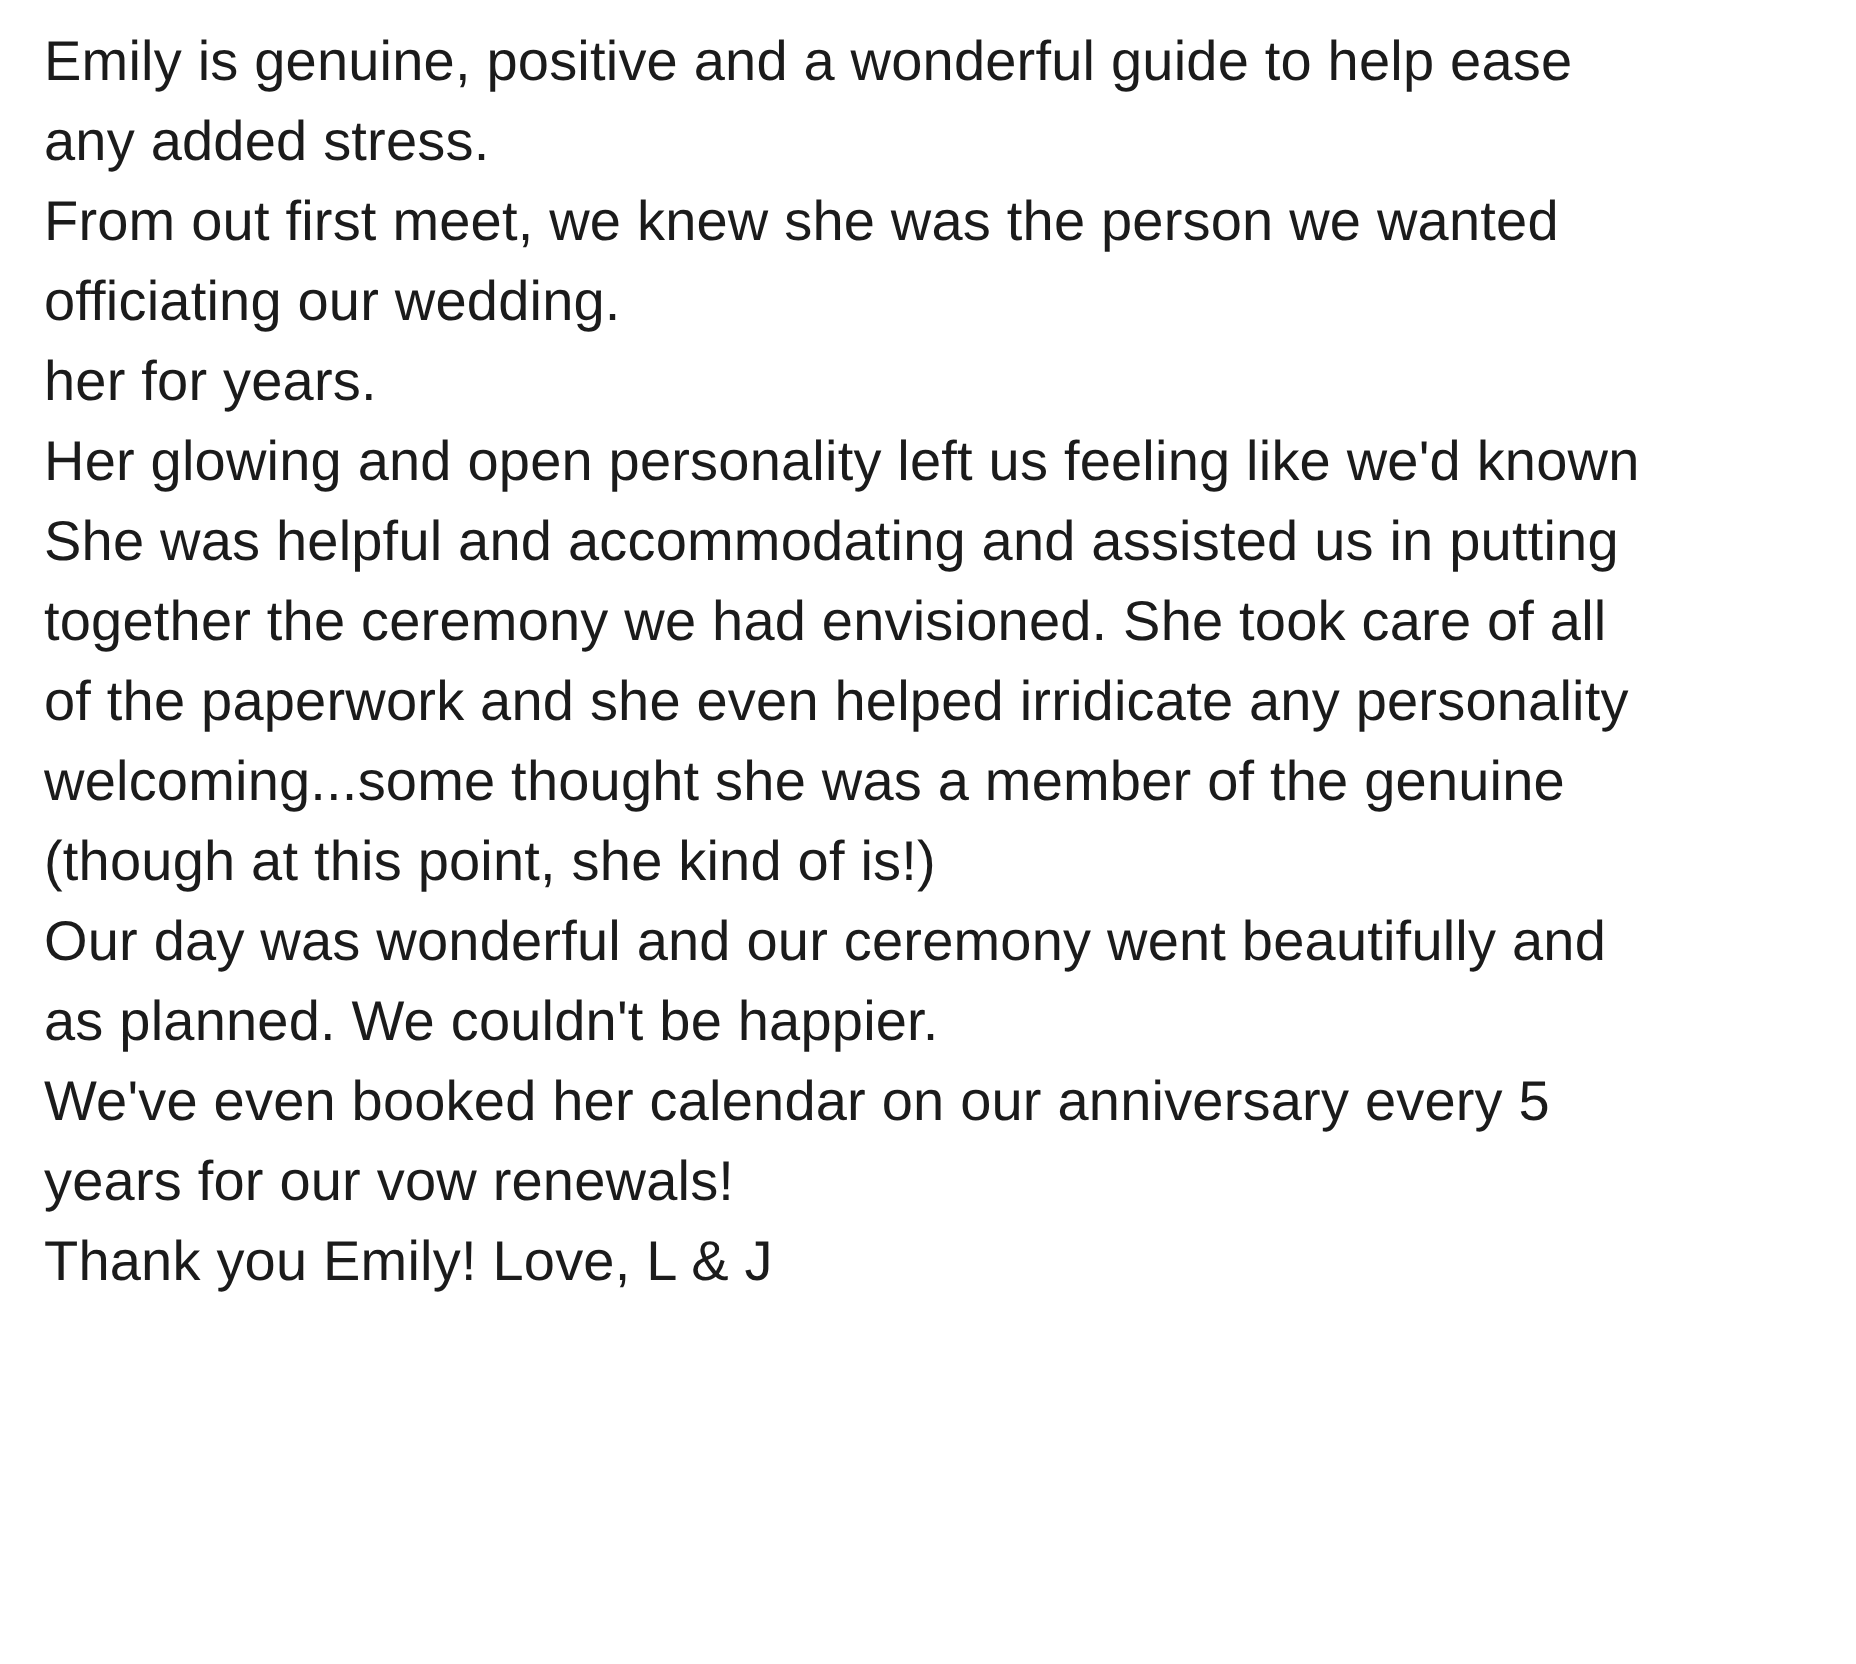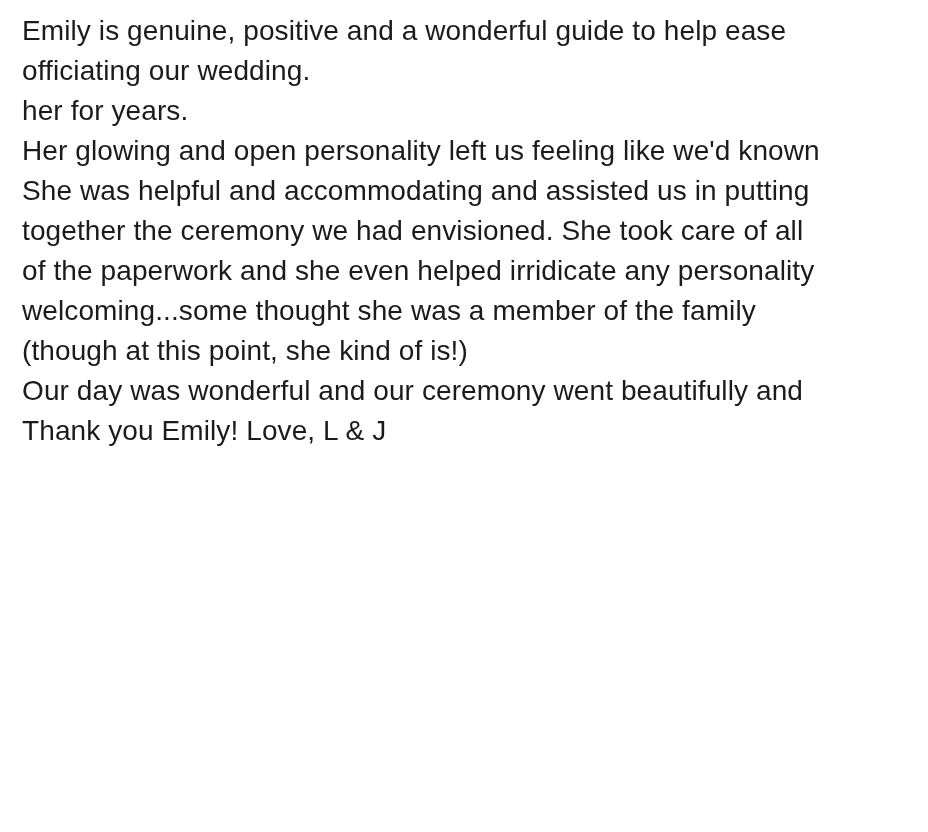--- a/index.html
+++ b/index.html
@@ -25,23 +25,28 @@
     color: #1b1b1b;
     letter-spacing: 0.1px;
     white-space: nowrap;
   }
 </style>
 </head>
 <body>
 
 <div class="review-block">
     <div class="review-line">Emily is genuine, positive and a wonderful guide to help ease</div>
+    <div class="review-line">any added stress.</div>
+    <div class="review-line">From out first meet, we knew she was the person we wanted</div>
     <div class="review-line">officiating our wedding.</div>
     <div class="review-line">her for years.</div>
     <div class="review-line">Her glowing and open personality left us feeling like we'd known</div>
     <div class="review-line">She was helpful and accommodating and assisted us in putting</div>
     <div class="review-line">together the ceremony we had envisioned. She took care of all</div>
     <div class="review-line">of the paperwork and she even helped irridicate any personality</div>
-    <div class="review-line">welcoming...some thought she was a member of the family</div>
+    <div class="review-line">welcoming...some thought she was a member of the genuine</div>
     <div class="review-line">(though at this point, she kind of is!)</div>
     <div class="review-line">Our day was wonderful and our ceremony went beautifully and</div>
+    <div class="review-line">as planned. We couldn't be happier.</div>
+    <div class="review-line">We've even booked her calendar on our anniversary every 5</div>
+    <div class="review-line">years for our vow renewals!</div>
     <div class="review-line">Thank you Emily! Love, L &amp; J</div>
   </div>
 
 </body></html>

